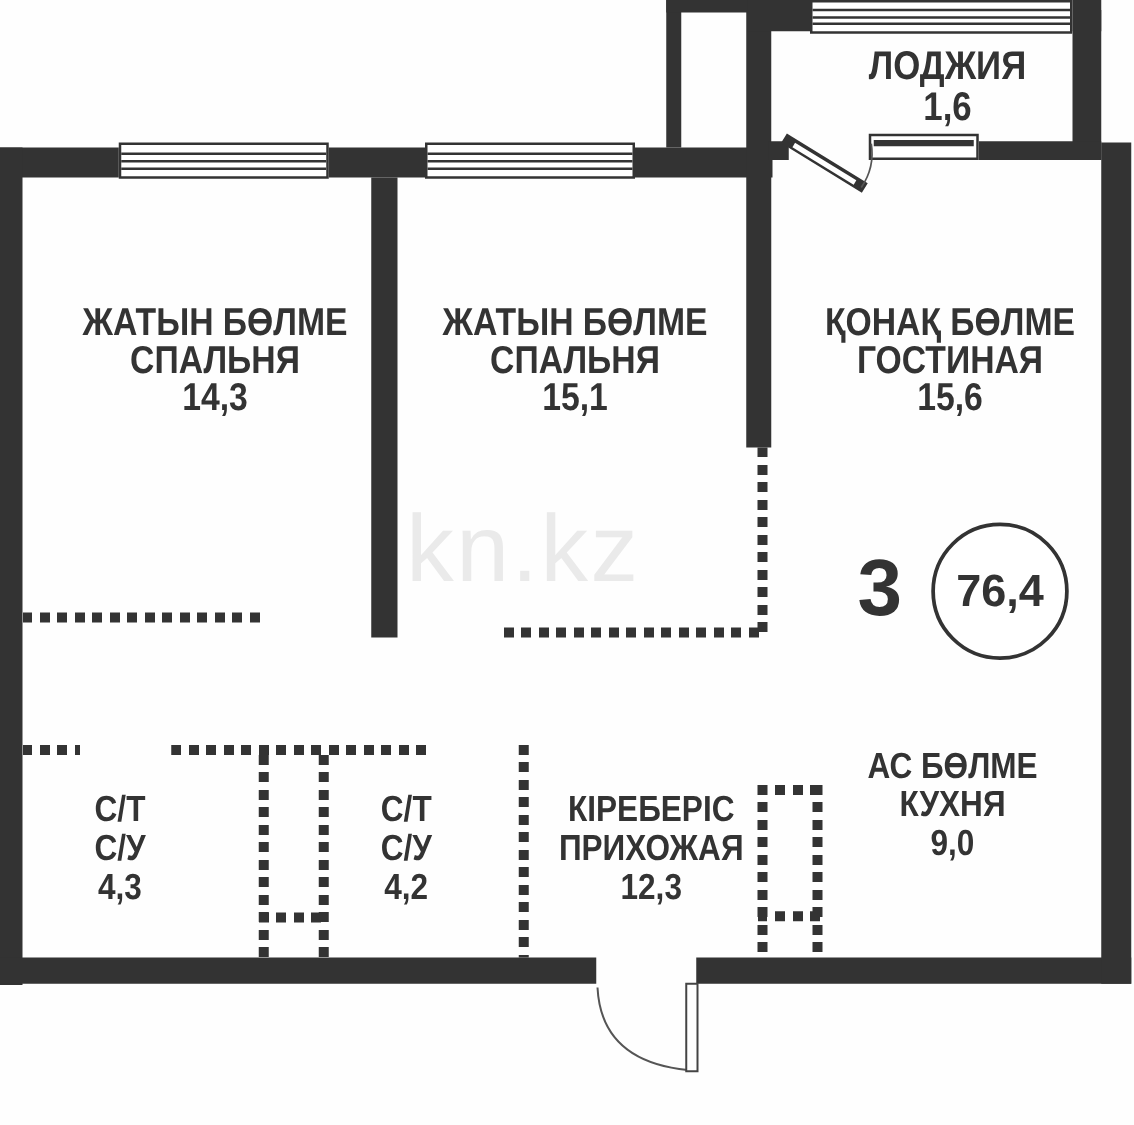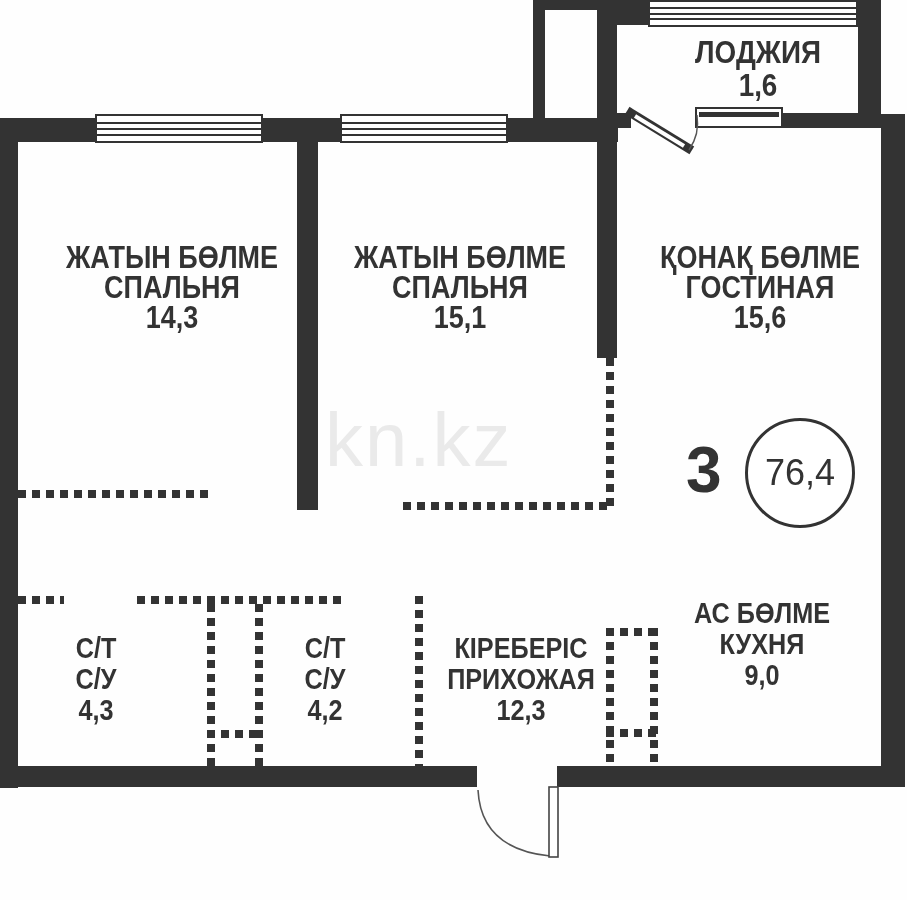--- a/index.html
+++ b/index.html
@@ -14,21 +14,21 @@
   .window-sill{position:absolute;background:#ffffff;border:2px solid #333333;box-sizing:border-box;}
   .window-sill .band{position:absolute;left:2px;right:2px;top:3px;height:5px;background:#333333;}
   .dh{position:absolute;height:8px;background-image:repeating-linear-gradient(90deg,#333 0 8px,transparent 8px 14px);}
   .dv{position:absolute;width:8px;background-image:repeating-linear-gradient(180deg,#333 0 8px,transparent 8px 14px);}
   .rlabel{position:absolute;text-align:center;font-weight:700;color:#333333;
     font-size:31px;line-height:30px;transform:scaleX(0.87);white-space:nowrap;}
   .rlabel.small{font-size:29px;line-height:31px;}
   .rlabel.loggia{font-size:32px;line-height:33px;}
   .total-circle{position:absolute;left:745px;top:418px;width:110px;height:110px;border:3px solid #333;
     border-radius:50%;background:#fff;display:flex;align-items:center;justify-content:center;
-    font-size:36px;font-weight:400;box-sizing:border-box;transform:scaleX(1);}
+    font-size:36px;font-weight:700;box-sizing:border-box;transform:scaleX(1);}
   .rooms-count{position:absolute;left:686px;top:438px;font-size:64px;font-weight:700;line-height:64px;}
   .watermark{position:absolute;left:325px;top:402px;font-size:76px;line-height:76px;
     color:#eaeaea;letter-spacing:2px;font-weight:400;}
   .doors-svg{position:absolute;left:0;top:0;pointer-events:none;}
 </style>
 </head>
 <body>
 
 <div class="plan">
 

